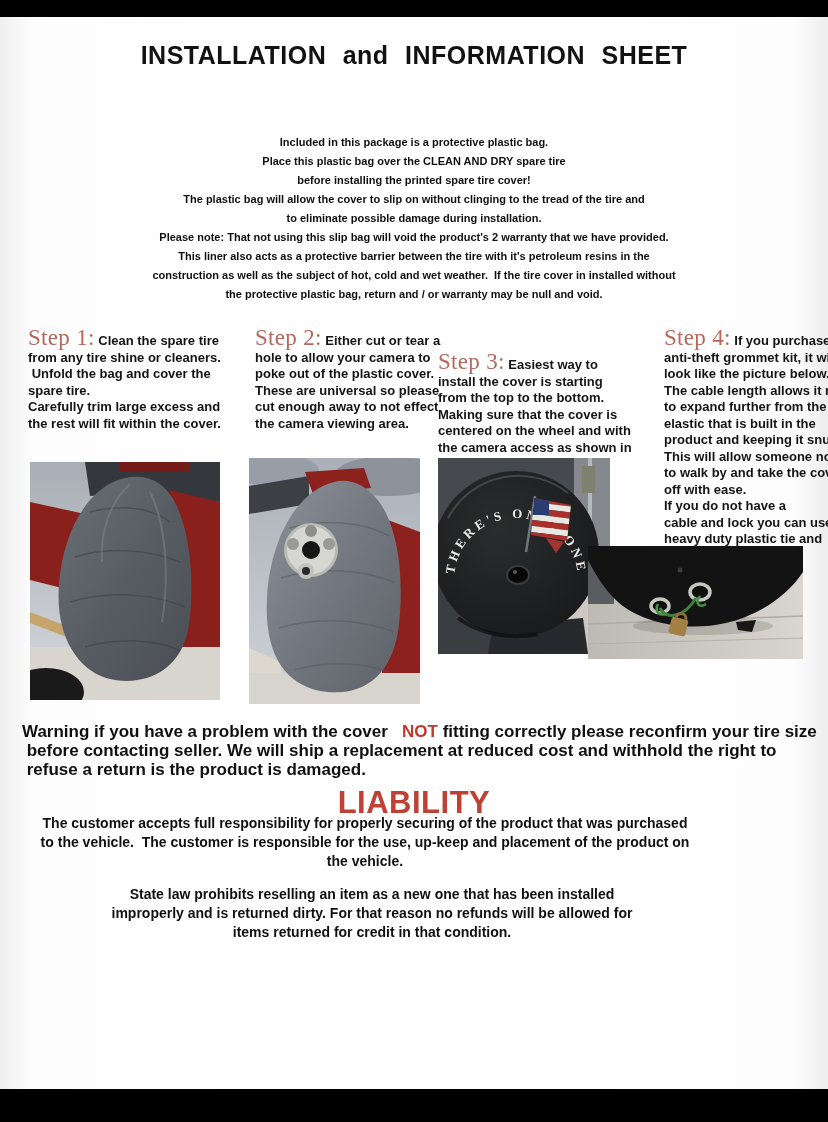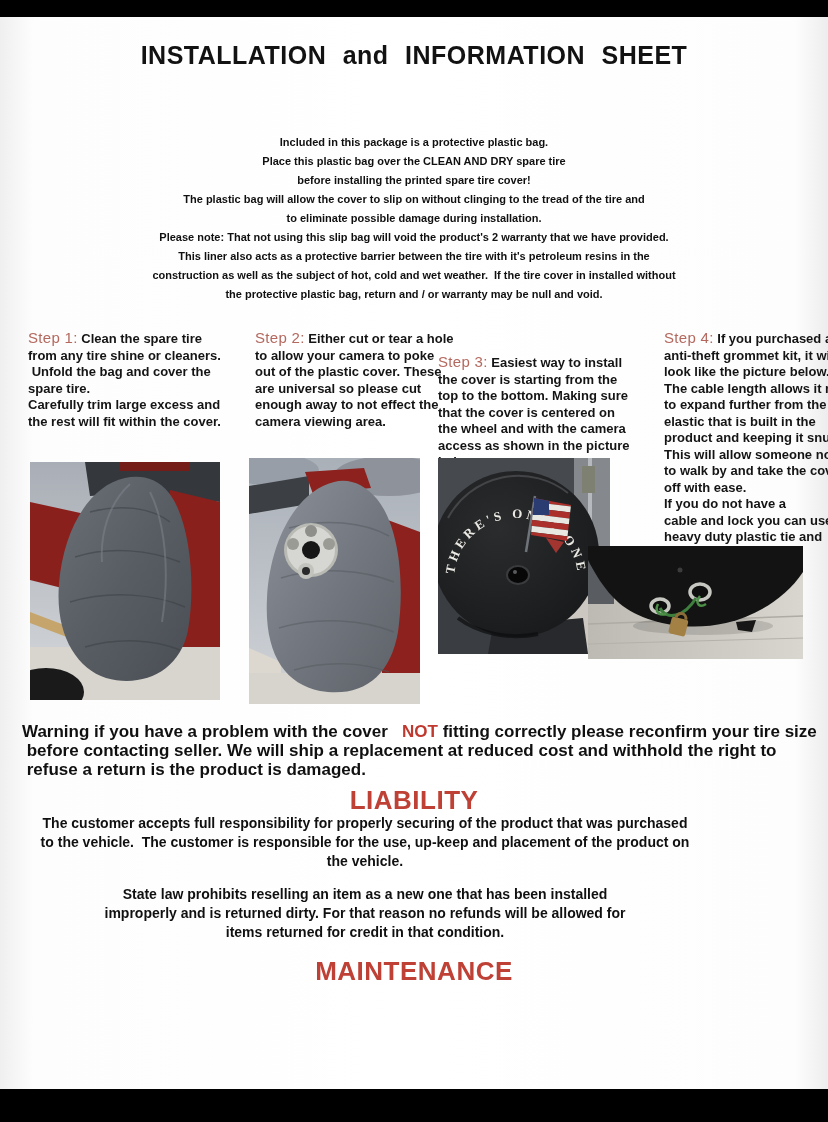--- a/index.html
+++ b/index.html
@@ -24,48 +24,48 @@
   .warn-head-wrap{left:0;top:76px;width:828px;text-align:center;}
   .warn-head{
     display:inline-block;font-size:23px;font-weight:bold;color:#bf4136;
     letter-spacing:.5px;padding:0 22px 1px 22px;border-bottom:3px solid #bf4136;
   }
   .intro{
     left:0;top:116px;width:828px;text-align:center;
     font-size:11px;font-weight:bold;line-height:19px;white-space:pre;color:#101010;
   }
   .step{white-space:pre-wrap;font-size:13px;font-weight:bold;line-height:16.5px;color:#141414;}
-  .step-label{font-size:15px;font-weight:normal;color:#b4685e;letter-spacing:.3px;}
+  .step-label{font-size:23px;font-weight:normal;color:#b4685e;letter-spacing:.3px;font-family:Liberation Serif, serif;}
   .step1{left:28px; top:313px;width:200px;}
   .step2{left:238px;top:313px;width:200px;margin-left:17px;}
   .step3{left:438px;top:313px;width:196px;margin-top:24px;}
   .step4{left:638px;top:313px;width:186px;margin-left:26px;}
   .photo{overflow:hidden;background:#bbb;}
   .photo svg{display:block;}
   .photo1{left:30px; top:445px;width:190px;height:238px;}
   .photo2{left:249px;top:441px;width:171px;height:246px;}
   .photo3{left:438px;top:441px;width:172px;height:196px;}
   .photo4{left:588px;top:529px;width:215px;height:113px;}
   .fit-warning{
     left:22px;top:705px;width:800px;text-align:left;
     font-size:17px;font-weight:bold;line-height:19px;white-space:pre;color:#101010;
   }
   .red-word{color:#c0392f;}
   .sec-head{
     left:0;width:828px;text-align:center;
-    font-size:26px;font-weight:bold;color:#bf4136;letter-spacing:.5px;
+    font-size:31px;font-weight:bold;color:#bf4136;letter-spacing:.5px;
   }
   .liability-head{top:768px;}
   .maintenance-head{top:939px;}
   .center-para{
     left:0;width:730px;text-align:center;
     font-size:14px;font-weight:bold;line-height:19px;white-space:pre;color:#101010;
   }
   .liability-para{top:797px;}
-  .resale-para{top:868px;}
+  .resale-para{top:868px;margin-left:7px;}
   .maintenance-para{top:969px;}
 </style>
 </head>
 <body>
 
 <div class="paper">
 
   <div class="abs page-title">INSTALLATION  and  INFORMATION  SHEET</div>
 
 
@@ -240,15 +240,14 @@
  refuse a return is the product is damaged.</span></div>
 
   <div class="abs sec-head liability-head">LIABILITY</div>
   <div class="abs center-para liability-para">The customer accepts full responsibility for properly securing of the product that was purchased
 to the vehicle.  The customer is responsible for the use, up-keep and placement of the product on
 the vehicle.</div>
   <div class="abs center-para resale-para">State law prohibits reselling an item as a new one that has been installed
 improperly and is returned dirty. For that reason no refunds will be allowed for
 items returned for credit in that condition.</div>
 
-  <div class="abs sec-head maintenance-head">MAINTENANCE</div>
 
 </div>
 
 </body></html>

